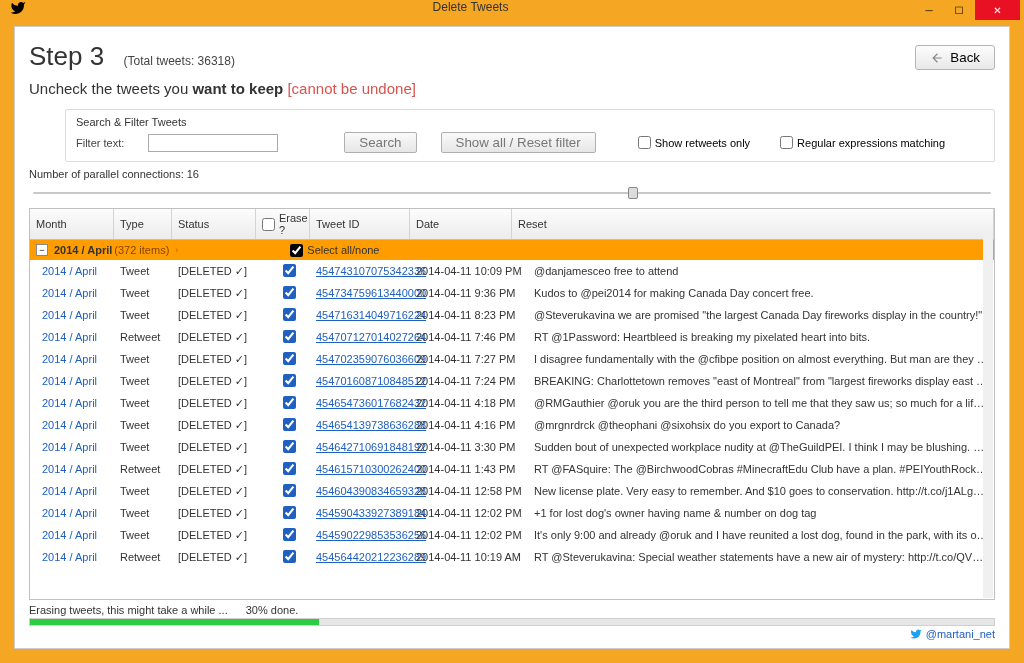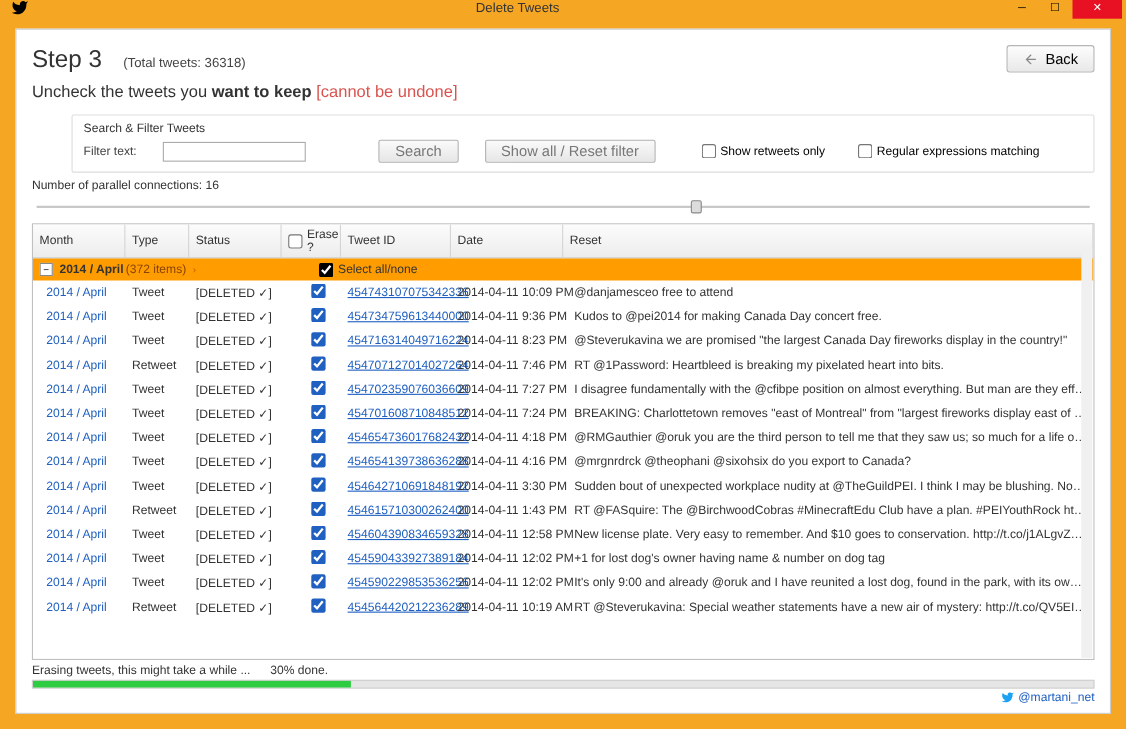--- a/index.html
+++ b/index.html
@@ -1,31 +1,31 @@
 <!DOCTYPE html>
 <html><head>
 <meta charset="utf-8">
 <style>
   * { box-sizing: border-box; margin: 0; padding: 0; }
   body { font-family: "Segoe UI", Tahoma, sans-serif; font-size: 12px; background: #f5a623; width: 1024px; height: 663px; overflow: hidden; }
   
   
-  .titlebar { height: 14px; background: #f5a623; display: flex; align-items: center; padding: 0 4px; border-radius: 10px; }
+  .titlebar { height: 14px; background: #f5a623; display: flex; padding: 0 4px; border-radius: 10px; }
   .titlebar .app-icon { width: 16px; height: 16px; margin-left: 6px; }
   .titlebar .title-center { flex: 1; text-align: center; color: #333; font-size: 12px; }
   .titlebar .win-controls { display: flex; gap: 2px; }
   .titlebar .win-btn { width: 28px; height: 20px; border: none; background: #f5a623; display: flex; align-items: center; justify-content: center; font-size: 10px; cursor: pointer; }
   .titlebar .win-btn.close { background: #e81123; color: #fff; width: 45px; }
   
   
   .mainpanel { position: absolute; top: 26px; left: 14px; right: 14px; bottom: 14px; background: #fff; border: 1px solid #ccc; padding: 14px 14px 8px 14px; display: flex; flex-direction: column; }
   
   
   .step-header { display: flex; align-items: baseline; justify-content: space-between; }
-  .step-title { font-size: 22px; font-weight: 400; color: #333; }
+  .step-title { font-size: 26px; font-weight: 400; color: #333; }
   .step-sub { font-size: 12px; color: #444; margin-left: 16px; }
   .back-btn { border: 1px solid #b5b5b5; background: linear-gradient(#fdfdfd,#e8e8e8); padding: 4px 14px; border-radius: 3px; display: flex; align-items: flex-end; gap: 6px; cursor: pointer; }
   .back-btn svg { width: 14px; height: 14px; }
   
   .instruction { margin-top: 8px; font-size: 15px; color: #333; }
   .instruction .bold { font-weight: 700; }
   .instruction .warn { color: #d9534f; }
   
   
   .filterbox { border: 1px solid #ddd; border-radius: 2px; padding: 6px 10px 8px 10px; margin-top: 12px; margin-left: 36px; }
@@ -63,21 +63,21 @@
   .grouprow .selectall input { accent-color: #000; }
   
   .rows { overflow-y: auto; flex: 1; }
   .row { display: flex; align-items: center; font-size: 11px; color: #333; min-height: 22px; padding: 0 6px 0 12px; }
   .row .c-month  { width: 78px; color: #2060c0; }
   .row .c-type   { width: 58px; color: #333; }
   .row .c-status { width: 84px; color: #333; }
   .row .c-erase  { width: 54px; text-align: center; }
   .row .c-tweetid{ width: 100px; color: #2060c0; text-decoration: underline; cursor: pointer; }
   .row .c-date   { width: 102px; color: #333; white-space: nowrap; }
-  .row .c-text   { flex: 1; color: #333; white-space: nowrap; overflow: hidden; text-overflow: ellipsis; padding-left: 4px;}
+  .row .c-text   { flex: 1; color: #333; white-space: nowrap; overflow: hidden; text-overflow: ellipsis; padding-left: 16px;}
   .row input[type=checkbox] { accent-color: #2060c0; }
   
   
   .progress-row { margin-top: 4px; font-size: 11px; color: #333; display: flex; align-items: center; gap: 18px; }
   .progress-bar { margin-top: 2px; height: 8px; background: #e6e6e6; border: 1px solid #cfcfcf; position: relative; }
   .progress-bar .fill { height: 100%; background: #2ecc40; }
   
   .stop-row { display: flex; justify-content: center; margin-top: 6px; }
   .stop-btn { border: 1px solid #999; background: linear-gradient(#f8f8f8,#e4e4e4); padding: 4px 60px; display: flex; align-items: center; gap: 10px; border-radius: 2px; cursor: pointer; }
   .stop-btn .label { color: #d6342a; font-size: 17px; }

